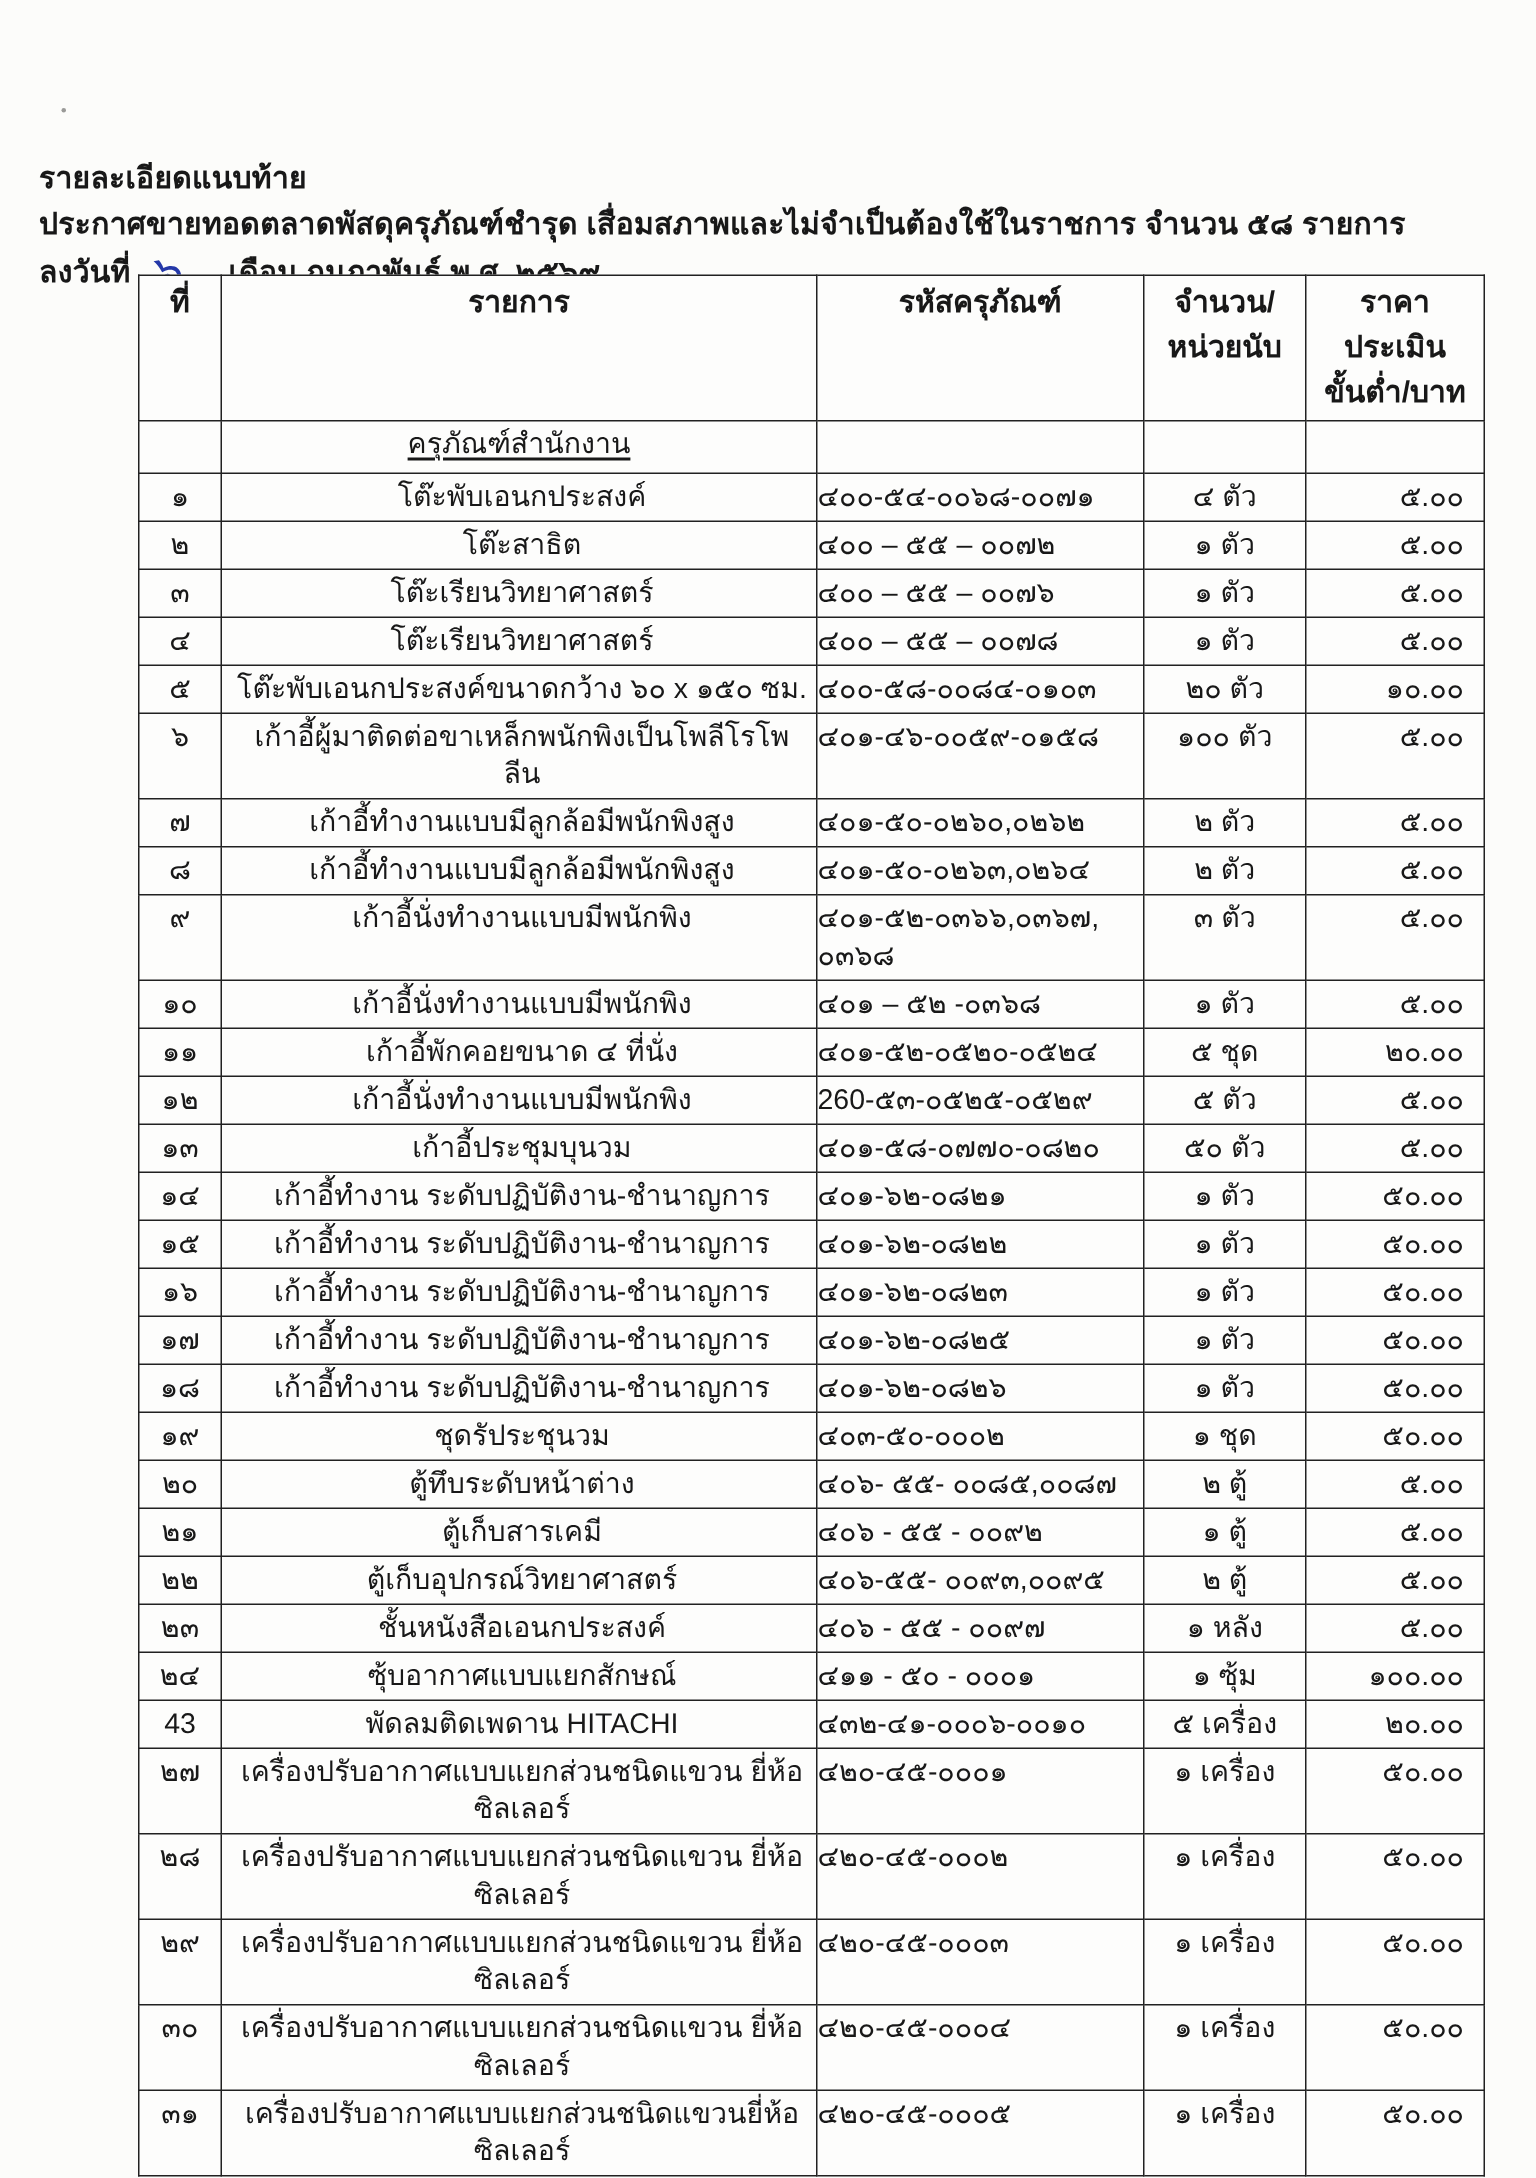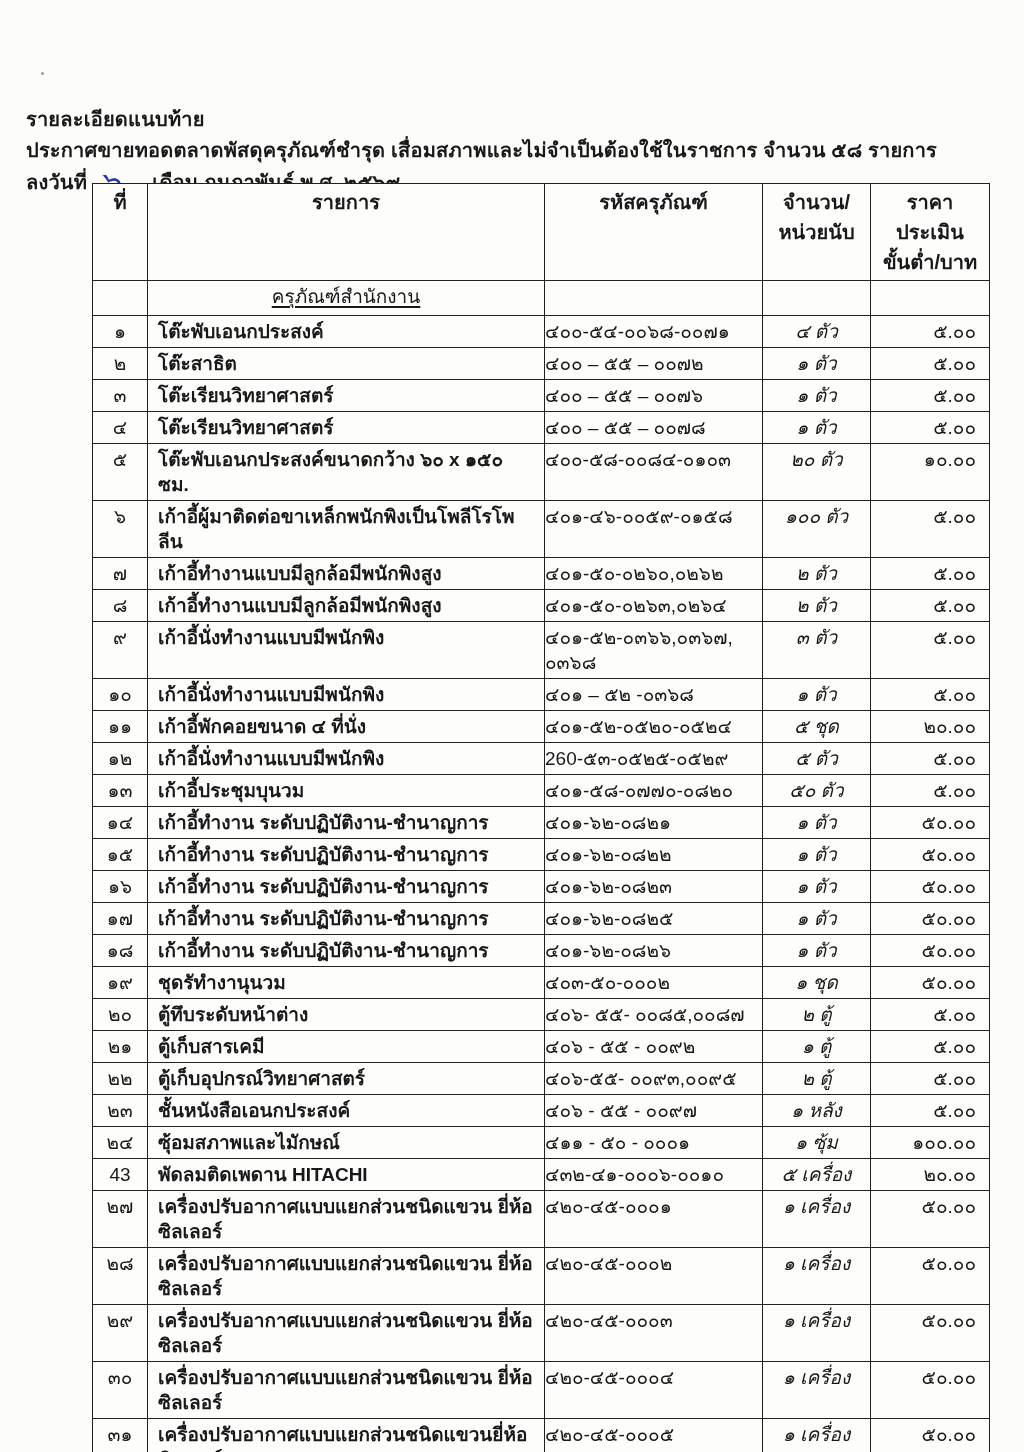--- a/index.html
+++ b/index.html
@@ -54,23 +54,23 @@
     padding-top:3px;
   }
   .cat-cell {
     text-align:center; font-weight:700; font-size:20px;
     text-decoration:underline;
     text-underline-offset:3px;
     text-decoration-thickness:1.5px;
     height:28px;
   }
   td.no-cell    { text-align:center; }
-  td.item-cell  { text-align:left; padding-left:10px;font-weight:bold; }
+  td.item-cell  { text-align:center; padding-left:10px; }
   td.code-cell  { text-align:left; padding-left:0; white-space:pre-line; }
-  td.qty-cell   { text-align:center;font-style:italic; }
+  td.qty-cell   { text-align:center; }
   td.price-cell { text-align:right; padding-right:13px; }
   .speck {
     position:absolute; width:3px; height:3px; border-radius:50%;
     background:#9a9a98;
   }
   .speck-top { left:41px; top:72px; }
   .speck-bottom { left:140px; top:1361px; width:2px; height:2px; }
 </style>
 </head>
 <body>
@@ -239,21 +239,21 @@
     </tr>
         <tr>
       <td class="no-cell">๑๘</td>
       <td class="item-cell">เก้าอี้ทำงาน ระดับปฏิบัติงาน-ชำนาญการ</td>
       <td class="code-cell">๔๐๑-๖๒-๐๘๒๖</td>
       <td class="qty-cell">๑ ตัว</td>
       <td class="price-cell">๕๐.๐๐</td>
     </tr>
         <tr>
       <td class="no-cell">๑๙</td>
-      <td class="item-cell">ชุดรัทำงานุนวม</td>
+      <td class="item-cell">ชุดรัประชุนวม</td>
       <td class="code-cell">๔๐๓-๕๐-๐๐๐๒</td>
       <td class="qty-cell">๑ ชุด</td>
       <td class="price-cell">๕๐.๐๐</td>
     </tr>
         <tr>
       <td class="no-cell">๒๐</td>
       <td class="item-cell">ตู้ทึบระดับหน้าต่าง</td>
       <td class="code-cell">๔๐๖- ๕๕- ๐๐๘๕,๐๐๘๗</td>
       <td class="qty-cell">๒ ตู้</td>
       <td class="price-cell">๕.๐๐</td>
@@ -274,21 +274,21 @@
     </tr>
         <tr>
       <td class="no-cell">๒๓</td>
       <td class="item-cell">ชั้นหนังสือเอนกประสงค์</td>
       <td class="code-cell">๔๐๖ - ๕๕ - ๐๐๙๗</td>
       <td class="qty-cell">๑ หลัง</td>
       <td class="price-cell">๕.๐๐</td>
     </tr>
         <tr>
       <td class="no-cell">๒๔</td>
-      <td class="item-cell">ซุ้อมสภาพและไมักษณ์</td>
+      <td class="item-cell">ซุ้บอากาศแบบแยกสักษณ์</td>
       <td class="code-cell">๔๑๑ - ๕๐ - ๐๐๐๑</td>
       <td class="qty-cell">๑ ซุ้ม</td>
       <td class="price-cell">๑๐๐.๐๐</td>
     </tr>
         <tr>
       <td class="no-cell">43</td>
       <td class="item-cell">พัดลมติดเพดาน HITACHI</td>
       <td class="code-cell">๔๓๒-๔๑-๐๐๐๖-๐๐๑๐</td>
       <td class="qty-cell">๕ เครื่อง</td>
       <td class="price-cell">๒๐.๐๐</td>

